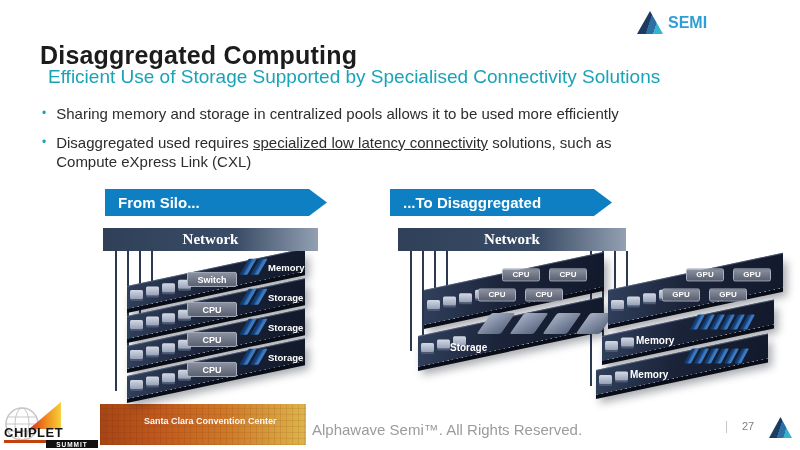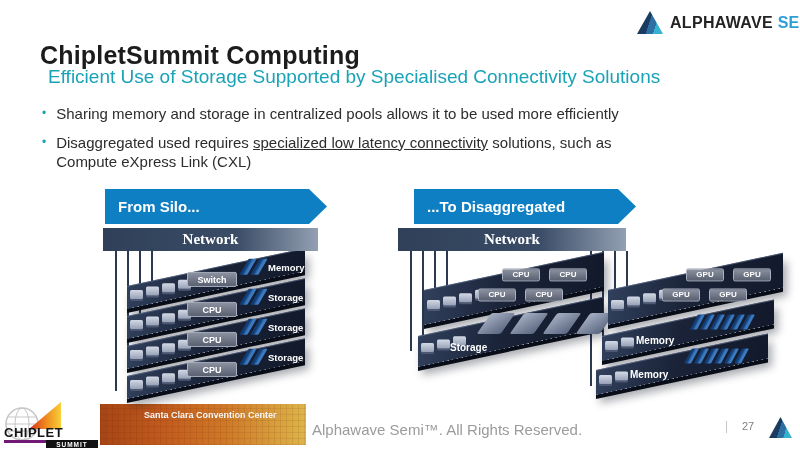--- a/index.html
+++ b/index.html
@@ -16,25 +16,25 @@
   .subtitle{position:absolute;left:48px;top:66px;font-size:19px;font-weight:normal;color:#19a3b6;}
 
   
   .bullets{position:absolute;left:42px;top:104px;width:640px;}
   .bullet{display:flex;gap:10px;margin-bottom:9px;font-size:15px;color:#2d2d2d;line-height:1.3;}
   .dot{color:#19a3b6;font-size:12px;line-height:1.6;}
   .btxt{width:612px;}
   .uline{text-decoration:underline;}
 
   
-  .arrow{position:absolute;top:189px;height:35px;width:222px;background:#0e7fc2;color:#fff;
+  .arrow{position:absolute;top:189px;height:27px;width:222px;background:#0e7fc2;color:#fff;
          font-size:15px;font-weight:bold;display:flex;align-items:center;padding-left:13px;box-sizing:border-box;
          clip-path:polygon(0 0,calc(100% - 18px) 0,100% 50%,calc(100% - 18px) 100%,0 100%);}
   .arrow-left{left:105px;}
-  .arrow-right{left:390px;margin-left:24px;}
+  .arrow-right{left:390px;}
 
   
   .diagram{position:absolute;top:228px;}
   .dg-left{left:95px;width:240px;height:190px;}
   .dg-right{left:390px;width:410px;height:190px;}
   .netbar{position:absolute;top:0;height:23px;z-index:3;color:#fff;font-size:15px;font-weight:bold;
           display:flex;align-items:center;justify-content:center;
           background:linear-gradient(to right,#2f4058,#3a4c66 62%,#93a0b2 100%);font-family:Liberation Serif, serif;}
   .dg-left .netbar{left:8px;width:215px;}
   .dg-right .netbar{left:8px;width:228px;}
@@ -80,46 +80,45 @@
   .memstripes i{width:7px;height:15px;background:linear-gradient(90deg,#123c74 30%,#3b7ac0 70%);
                 transform:skewX(-28deg);border-radius:1px;}
 
   
   .chiplet{position:absolute;left:2px;top:400px;width:104px;height:47px;}
   .globe{position:absolute;left:0;top:5px;}
   .ctri{position:absolute;left:27px;top:2px;width:32px;height:27px;
         clip-path:polygon(100% 0,100% 100%,0 100%);
         background:linear-gradient(90deg,#d7311c,#ef8c1e 55%,#f7cf3a);}
   .cname{position:absolute;left:2px;top:25px;font-size:13px;font-weight:800;color:#151515;
-         letter-spacing:.5px;border-bottom:3px solid #701a75;width:fit-content;}
+         letter-spacing:.5px;border-bottom:3px solid #c2410c;width:fit-content;}
   .csub{position:absolute;left:44px;top:40px;width:52px;height:8px;background:#111;color:#fff;
         font-size:6.5px;font-weight:bold;display:flex;align-items:center;justify-content:center;letter-spacing:1px;}
   .ebanner{position:absolute;left:100px;top:404px;width:206px;height:41px;color:#fff;
            background:linear-gradient(90deg,#a64515,#c15a1d 30%,#cf7a28 62%,#ddb54a 100%);
            box-sizing:border-box;padding:5px 0 0 20px;}
   .ebanner::after{content:"";position:absolute;inset:0;pointer-events:none;opacity:.5;
            background-image:repeating-linear-gradient(0deg,rgba(90,25,0,.18) 0 1px,transparent 1px 6px),
                             repeating-linear-gradient(90deg,rgba(90,25,0,.18) 0 1px,transparent 1px 6px);}
   .edate{font-size:10.5px;font-weight:bold;letter-spacing:.4px;}
-  .evenue{font-size:9px;font-weight:bold;margin-top:1px;padding-left:24px;}
+  .evenue{font-size:9px;font-weight:bold;margin-top:7px;padding-left:24px;}
   .eurl{font-size:8.5px;font-weight:bold;margin-top:1px;}
   .copyright{position:absolute;left:312px;top:421px;font-size:15px;color:#9b9b9b;}
   .pg-divider{position:absolute;left:725px;top:419px;font-size:12px;color:#c4c4c4;}
   .pg-num{position:absolute;left:742px;top:420px;font-size:11px;color:#7f7f7f;}
   .ft-tri{position:absolute;left:769px;top:417px;width:23px;height:21px;
           clip-path:polygon(50% 0,100% 100%,0 100%);
           background:linear-gradient(108deg,#1b3c60 48%,#2e6fa2 48% 70%,#35b2cf 70%);}
 </style>
 </head>
 <body>
 
-<h1 class="title">ChipletSummit Computing</h1>
+<h1 class="title">Disaggregated Computing</h1>
 <div class="aw-logo">
   <div class="aw-tri"></div>
-  <span class="aw-name">ALPHAWAVE</span>
   <span class="aw-semi">SEMI</span>
 </div>
 <div class="subtitle">Efficient Use of Storage Supported by Specialised Connectivity Solutions</div>
 
 <div class="bullets">
   <div class="bullet">
     <span class="dot">•</span>
     <span class="btxt">Sharing memory and storage in centralized pools allows it to be used more efficiently</span>
   </div>
   <div class="bullet">

